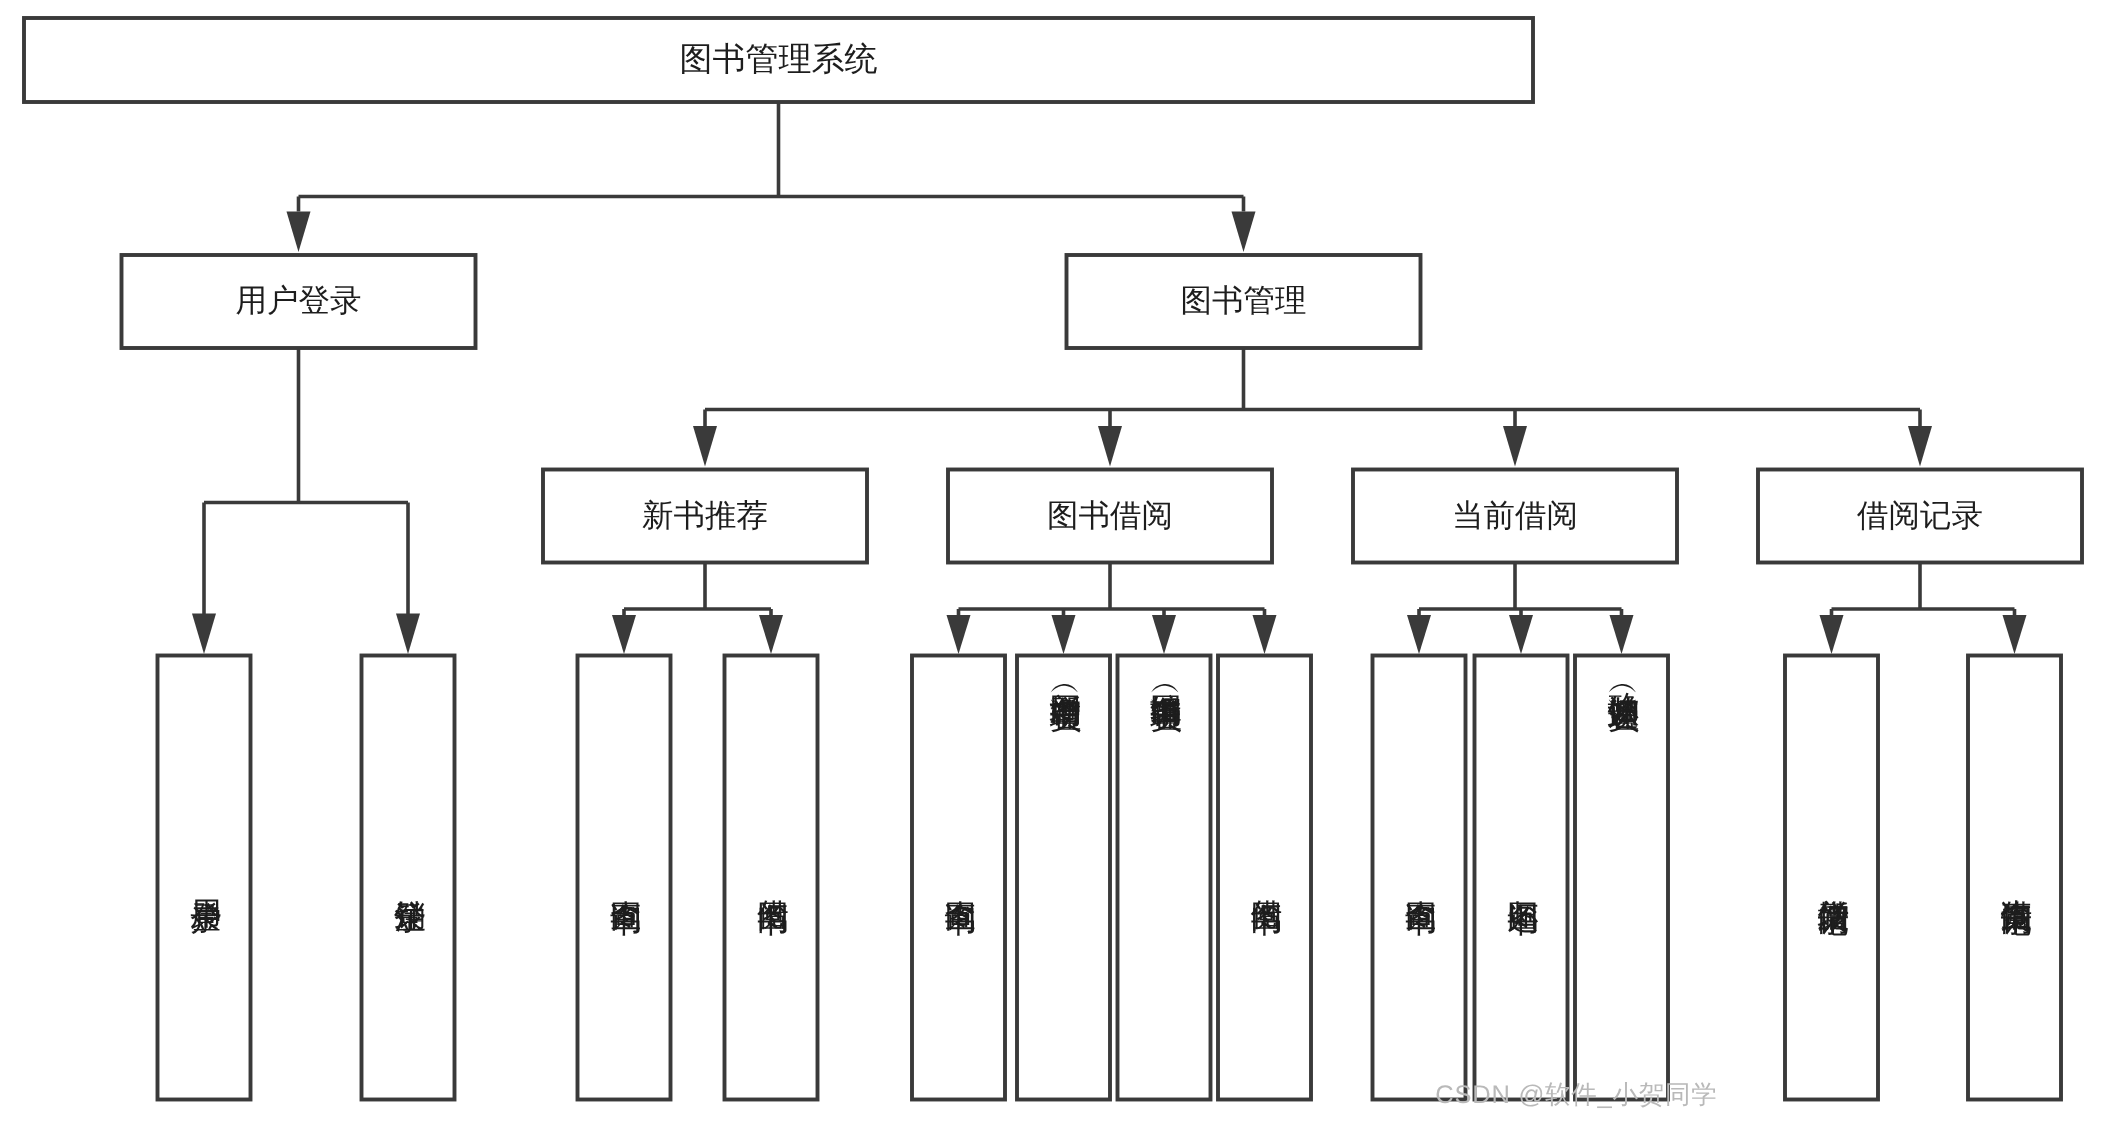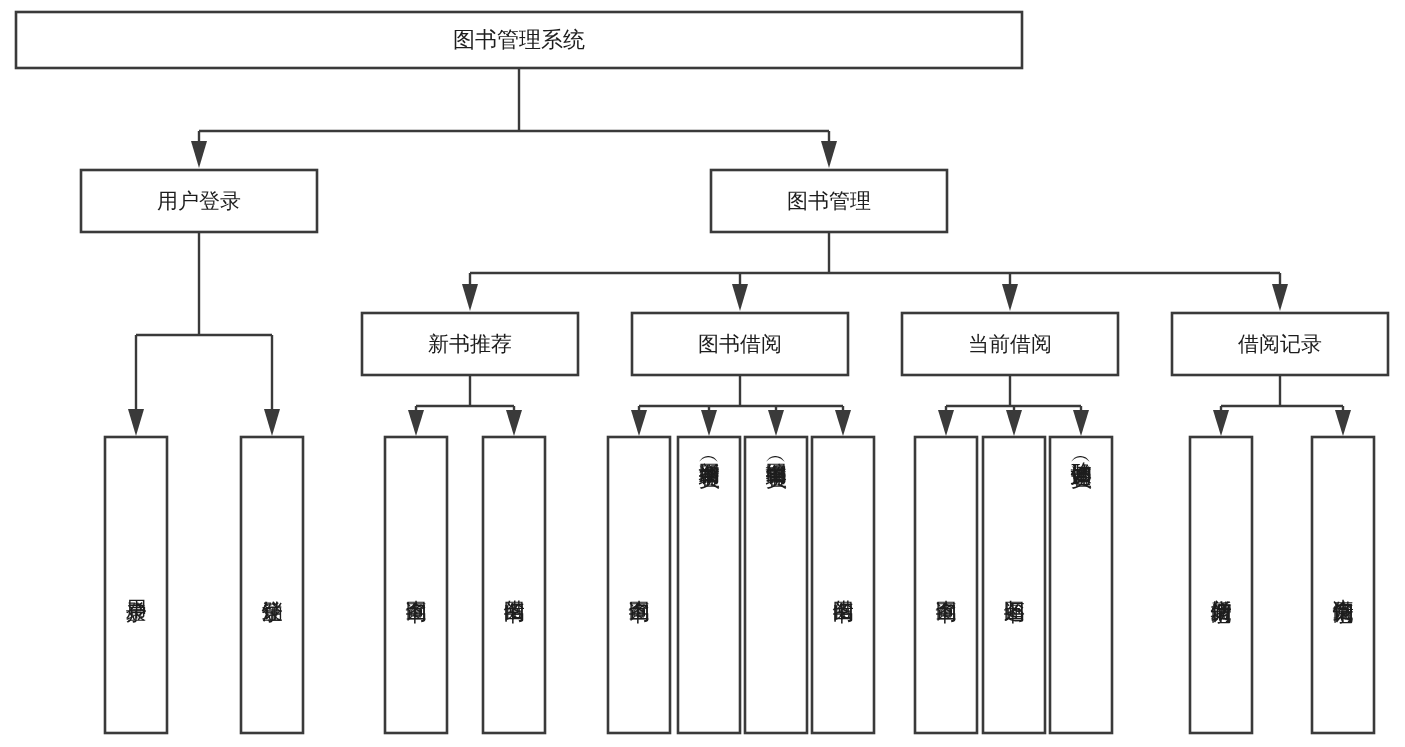--- a/index.html
+++ b/index.html
@@ -225,14 +225,15 @@
   <div class="vlabel-wrap" style="left:1050px; top:437px; width:62px; height:296px; align-items:flex-start;">
     <span class="vlabel" style="margin-top:8px;">确认归还（管理员）</span>
   </div>
   <div class="vlabel-wrap" style="left:1190px; top:437px; width:62px; height:296px;">
     <span class="vlabel">新增借阅记录</span>
   </div>
   <div class="vlabel-wrap" style="left:1312px; top:437px; width:62px; height:296px;">
     <span class="vlabel">查询借阅记录</span>
   </div>
 
+  <div class="watermark">CSDN @软件_小贺同学</div>
 
 </div>
 
 </body></html>

